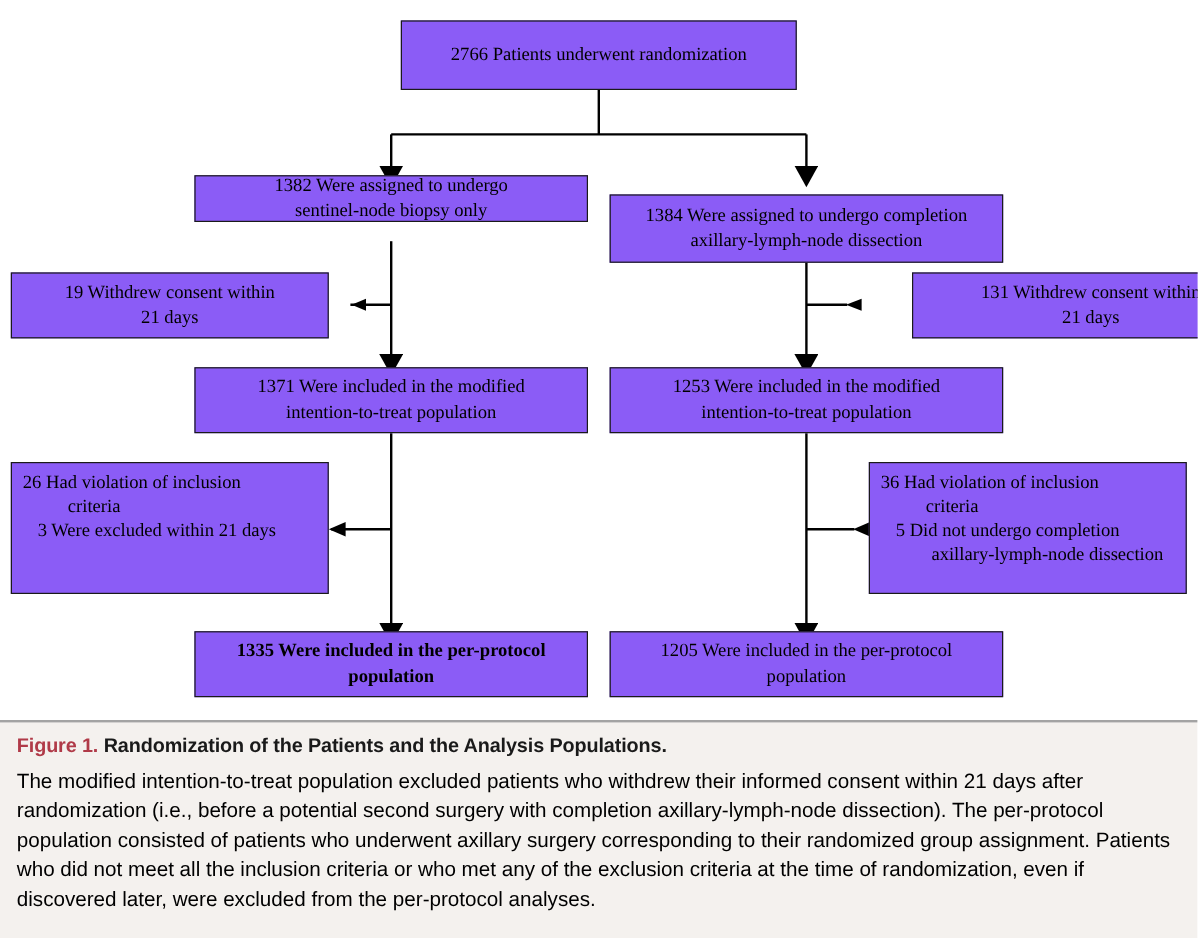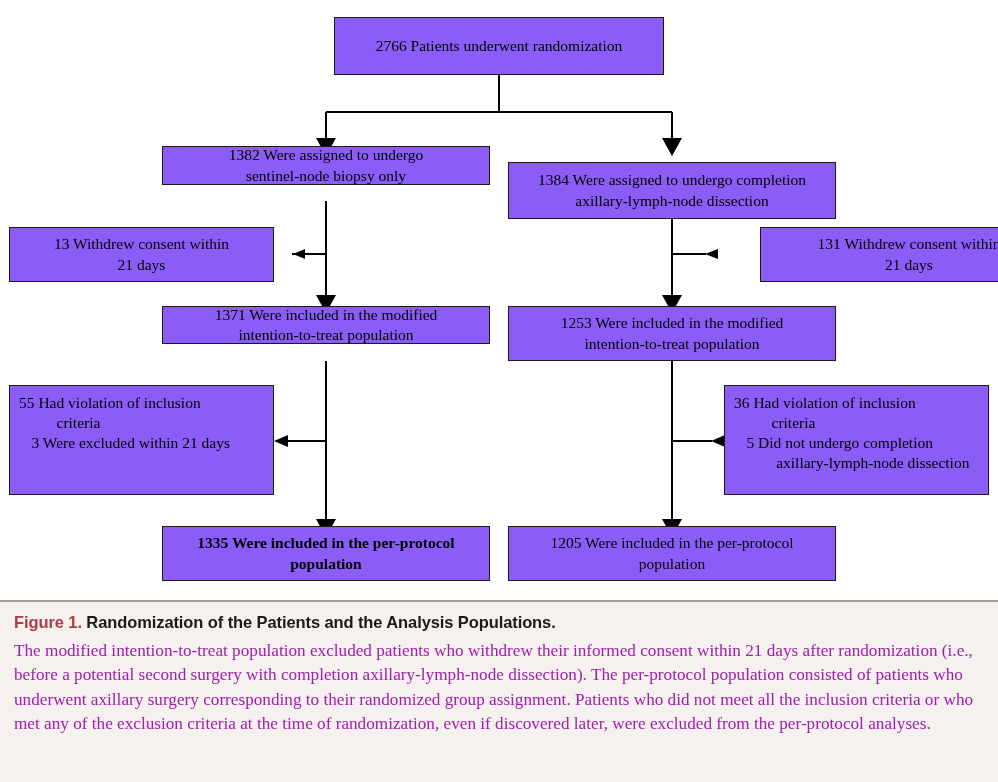--- a/index.html
+++ b/index.html
@@ -81,24 +81,24 @@
     font-weight: bold;
     color: #1a1a1a;
     margin: 0 0 7px 0;
     letter-spacing: -0.1px;
   }
   #figure-label {
     color: #b03a48;
     font-weight: bold;
   }
   #caption-body {
-    font-family: Liberation Serif, serif;
+    font-family: Liberation Sans, sans-serif;
     font-size: 17.2px;
     line-height: 1.42;
-    color: #a21caf;
+    color: #000000;
     margin: 0;
     text-align: left;
   }
 </style>
 </head>
 <body>
 
 <div id="page">
 
   <div id="chart-area">
@@ -153,49 +153,49 @@
 
     <div class="node center" style="left:508px; top:146px; width:328px; height:57px;margin-top:16px;">
       <div class="inner">
         <div>1384 Were assigned to undergo completion</div>
         <div>axillary-lymph-node dissection</div>
       </div>
     </div>
 
     <div class="node center" style="left:9px; top:227px; width:265px; height:55px;">
       <div class="inner">
-        <div>13 Withdrew consent within</div>
+        <div>19 Withdrew consent within</div>
         <div>21 days</div>
       </div>
     </div>
 
     <div class="node center" style="left:760px; top:227px; width:298px; height:55px;">
       <div class="inner">
         <div>131 Withdrew consent within</div>
         <div>21 days</div>
       </div>
     </div>
 
-    <div class="node center" style="left:162px; top:306px; width:328px; height:38px;">
+    <div class="node center" style="left:162px; top:306px; width:328px; height:55px;">
       <div class="inner">
         <div>1371 Were included in the modified</div>
         <div>intention-to-treat population</div>
       </div>
     </div>
 
     <div class="node center" style="left:508px; top:306px; width:328px; height:55px;">
       <div class="inner">
         <div>1253 Were included in the modified</div>
         <div>intention-to-treat population</div>
       </div>
     </div>
 
     <div class="node listbox" style="left:9px; top:385px; width:265px; height:110px;">
       <div class="inner">
-        <span class="lrow num2">55 Had violation of inclusion
+        <span class="lrow num2">26 Had violation of inclusion
       criteria</span>
         <span class="lrow num1"> 3 Were excluded within 21 days</span>
       </div>
     </div>
 
     <div class="node listbox" style="left:724px; top:385px; width:265px; height:110px;">
       <div class="inner">
         <span class="lrow num2">36 Had violation of inclusion
       criteria</span>
         <span class="lrow num1"> 5 Did not undergo completion

